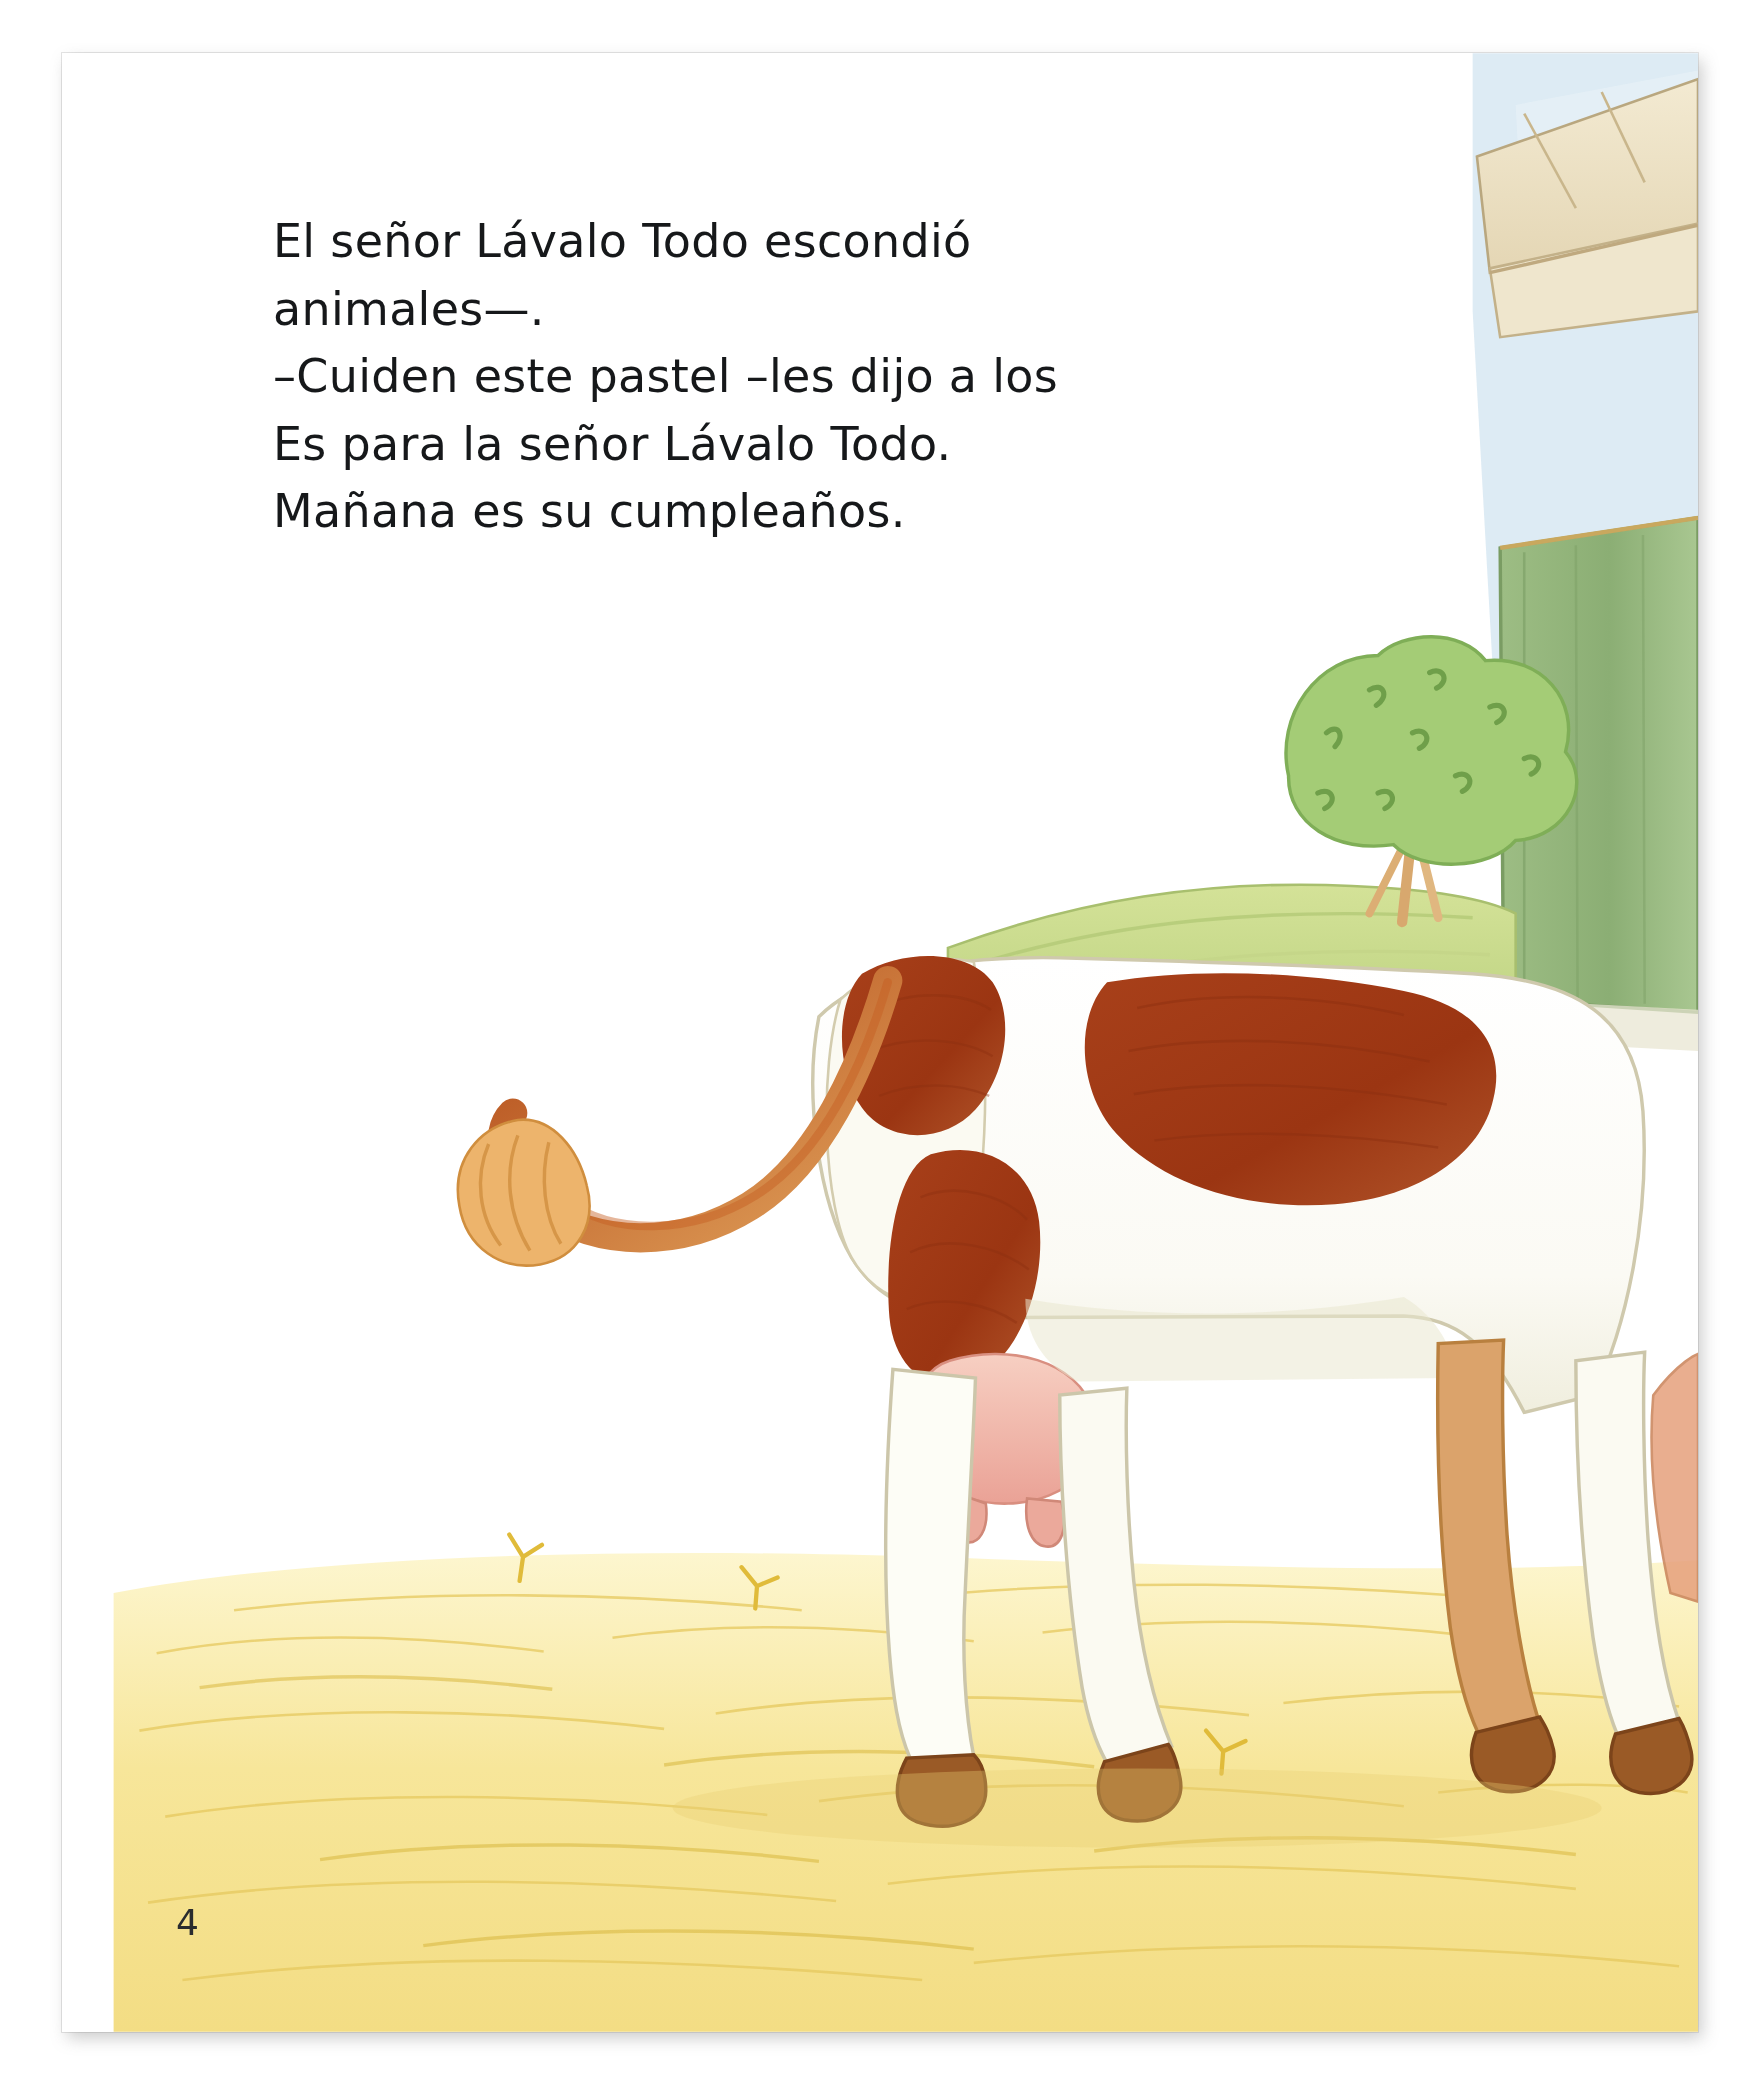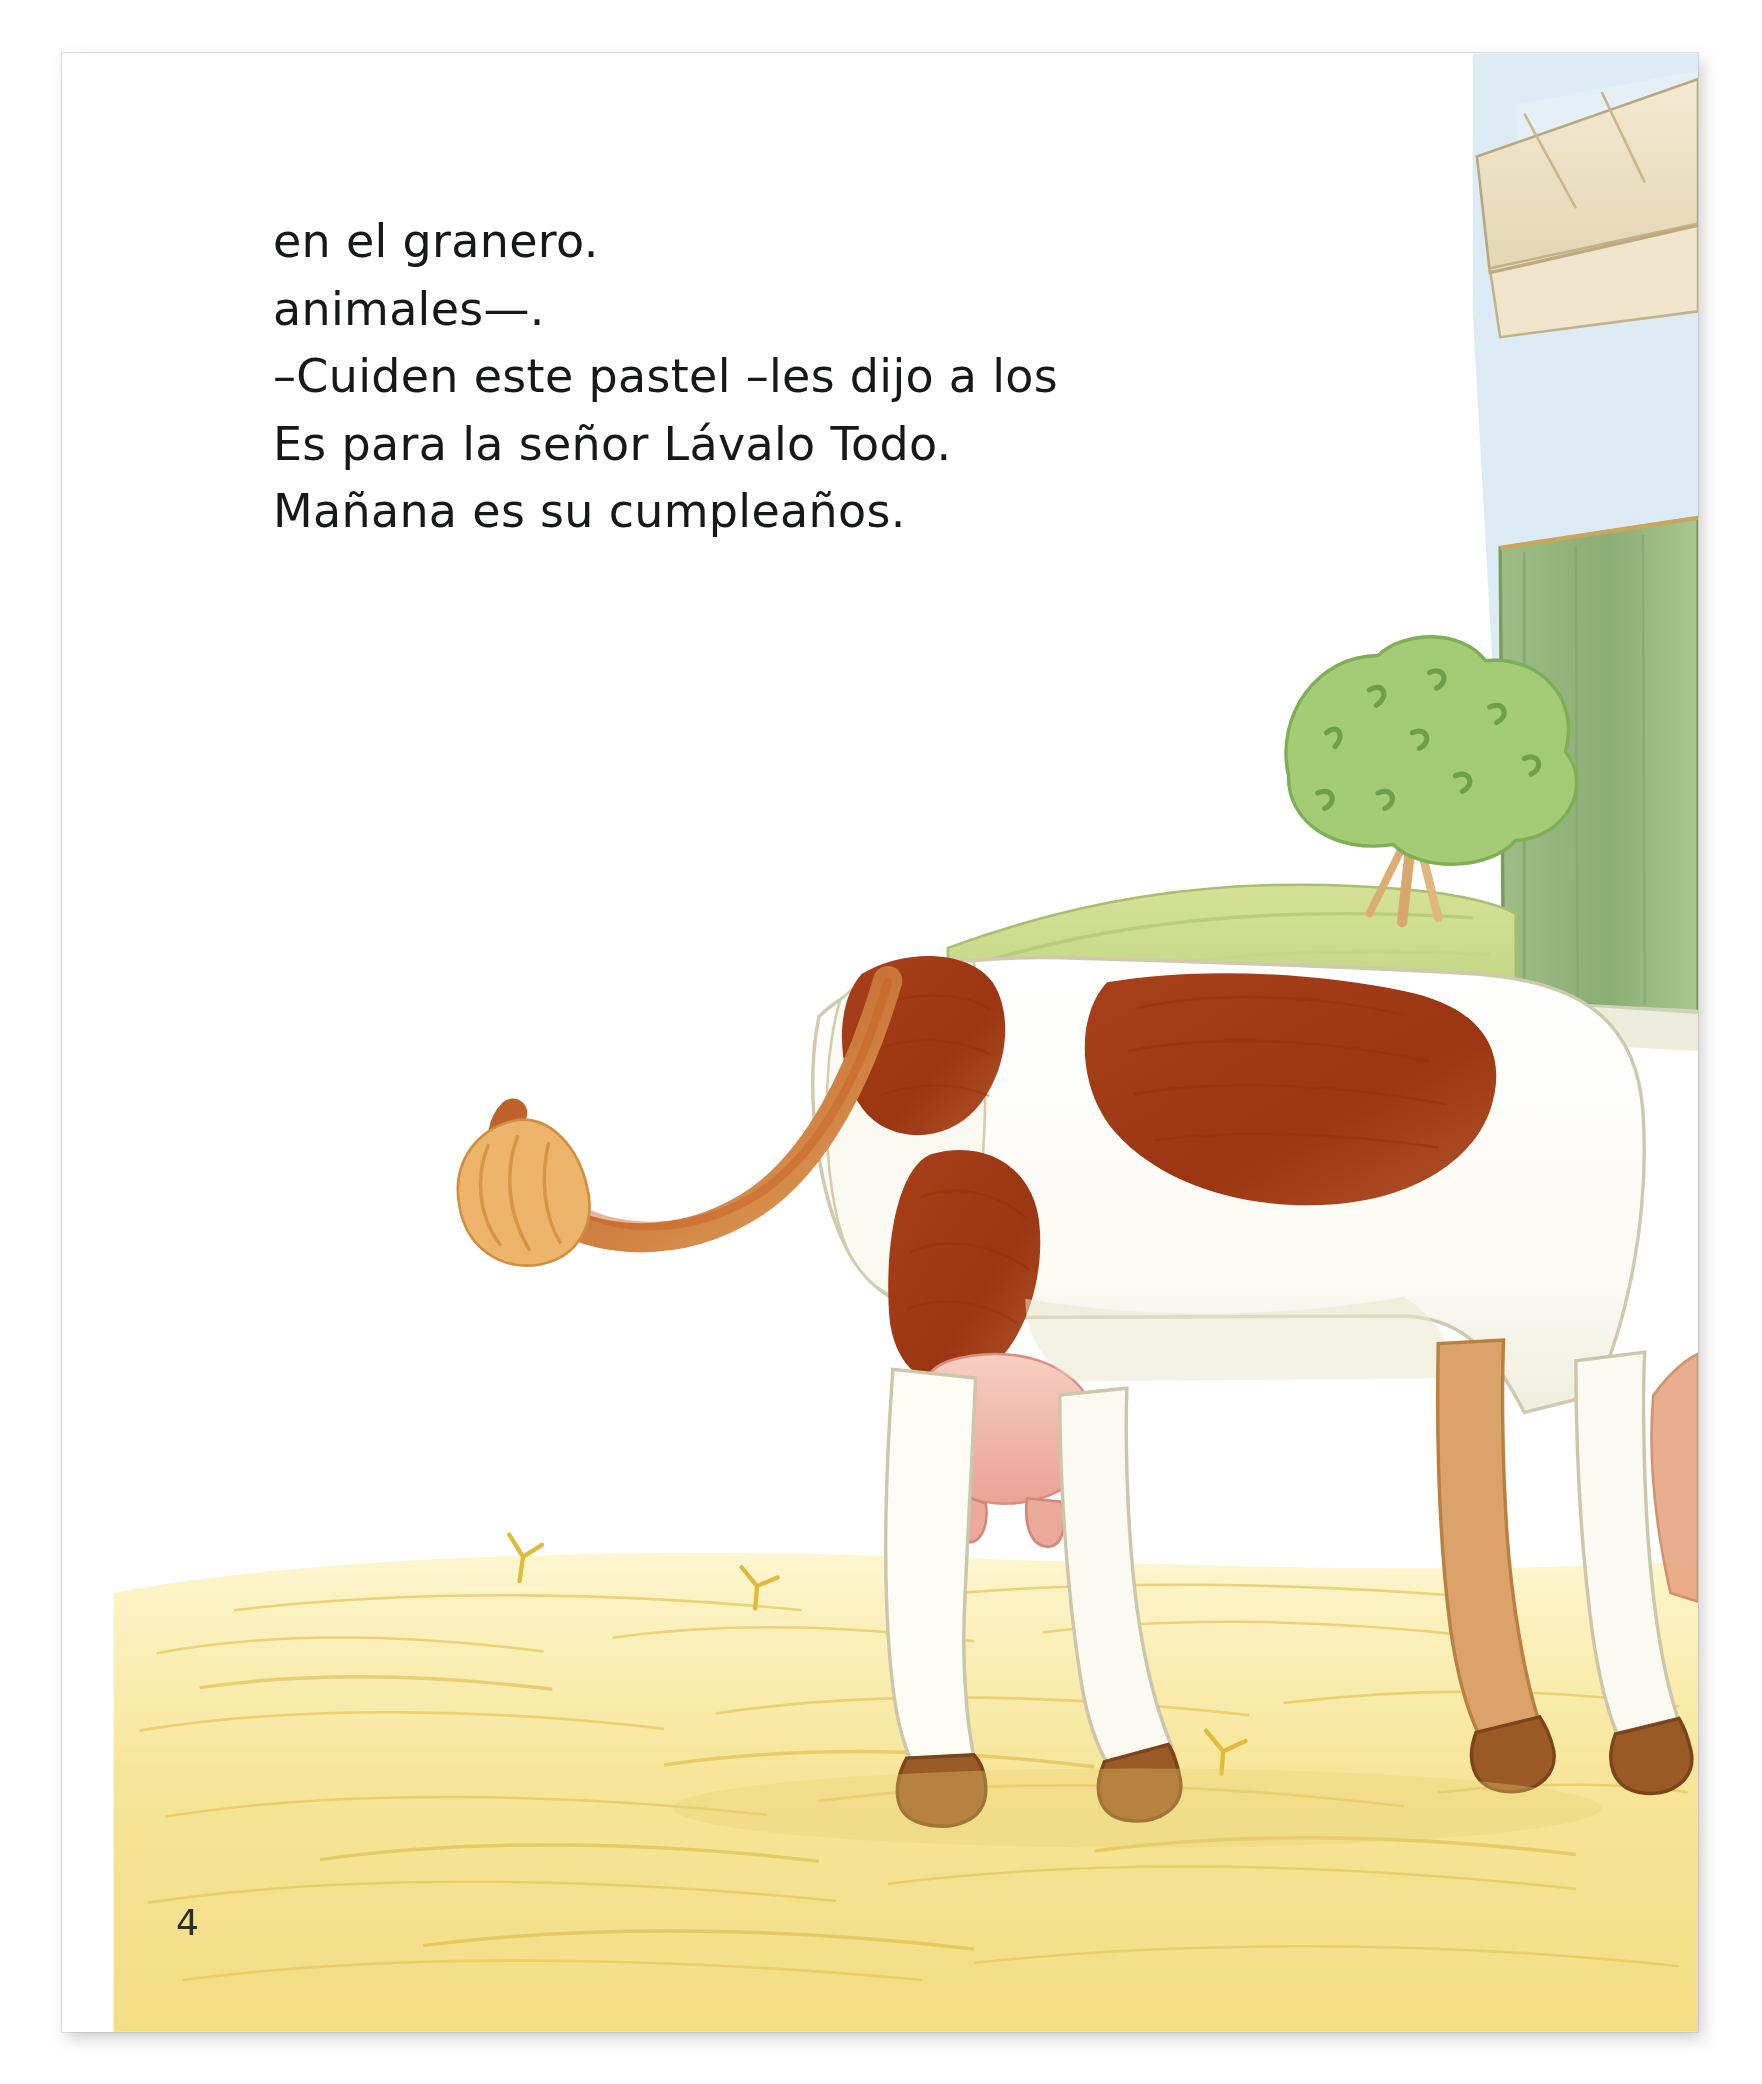--- a/index.html
+++ b/index.html
@@ -281,21 +281,21 @@
 
           <path d="M1850 1560 C1880 1520, 1902 1512, 1902 1512 L1902 1800 L1870 1790
                    C1852 1710, 1844 1630, 1850 1560 Z" fill="#e6a07c" opacity="0.85" stroke="#c98258" stroke-width="3"></path>
         </g>
 
         <ellipse cx="1250" cy="2040" rx="540" ry="46" fill="#e8cd74" opacity="0.35"></ellipse>
       </svg>
     </div>
 
     <div class="story-text">
-      <div class="story-line">en el granero.</div>
+      <div class="story-line">El señor Lávalo Todo escondió</div>
       <div class="story-line">animales—.</div>
       <div class="story-line">–Cuiden este pastel –les dijo a los</div>
       <div class="story-line">Es para la señor Lávalo Todo.</div>
       <div class="story-line">Mañana es su cumpleaños.</div>
     </div>
 
     <div class="page-number">4</div>
 
   </div>
 </div>

